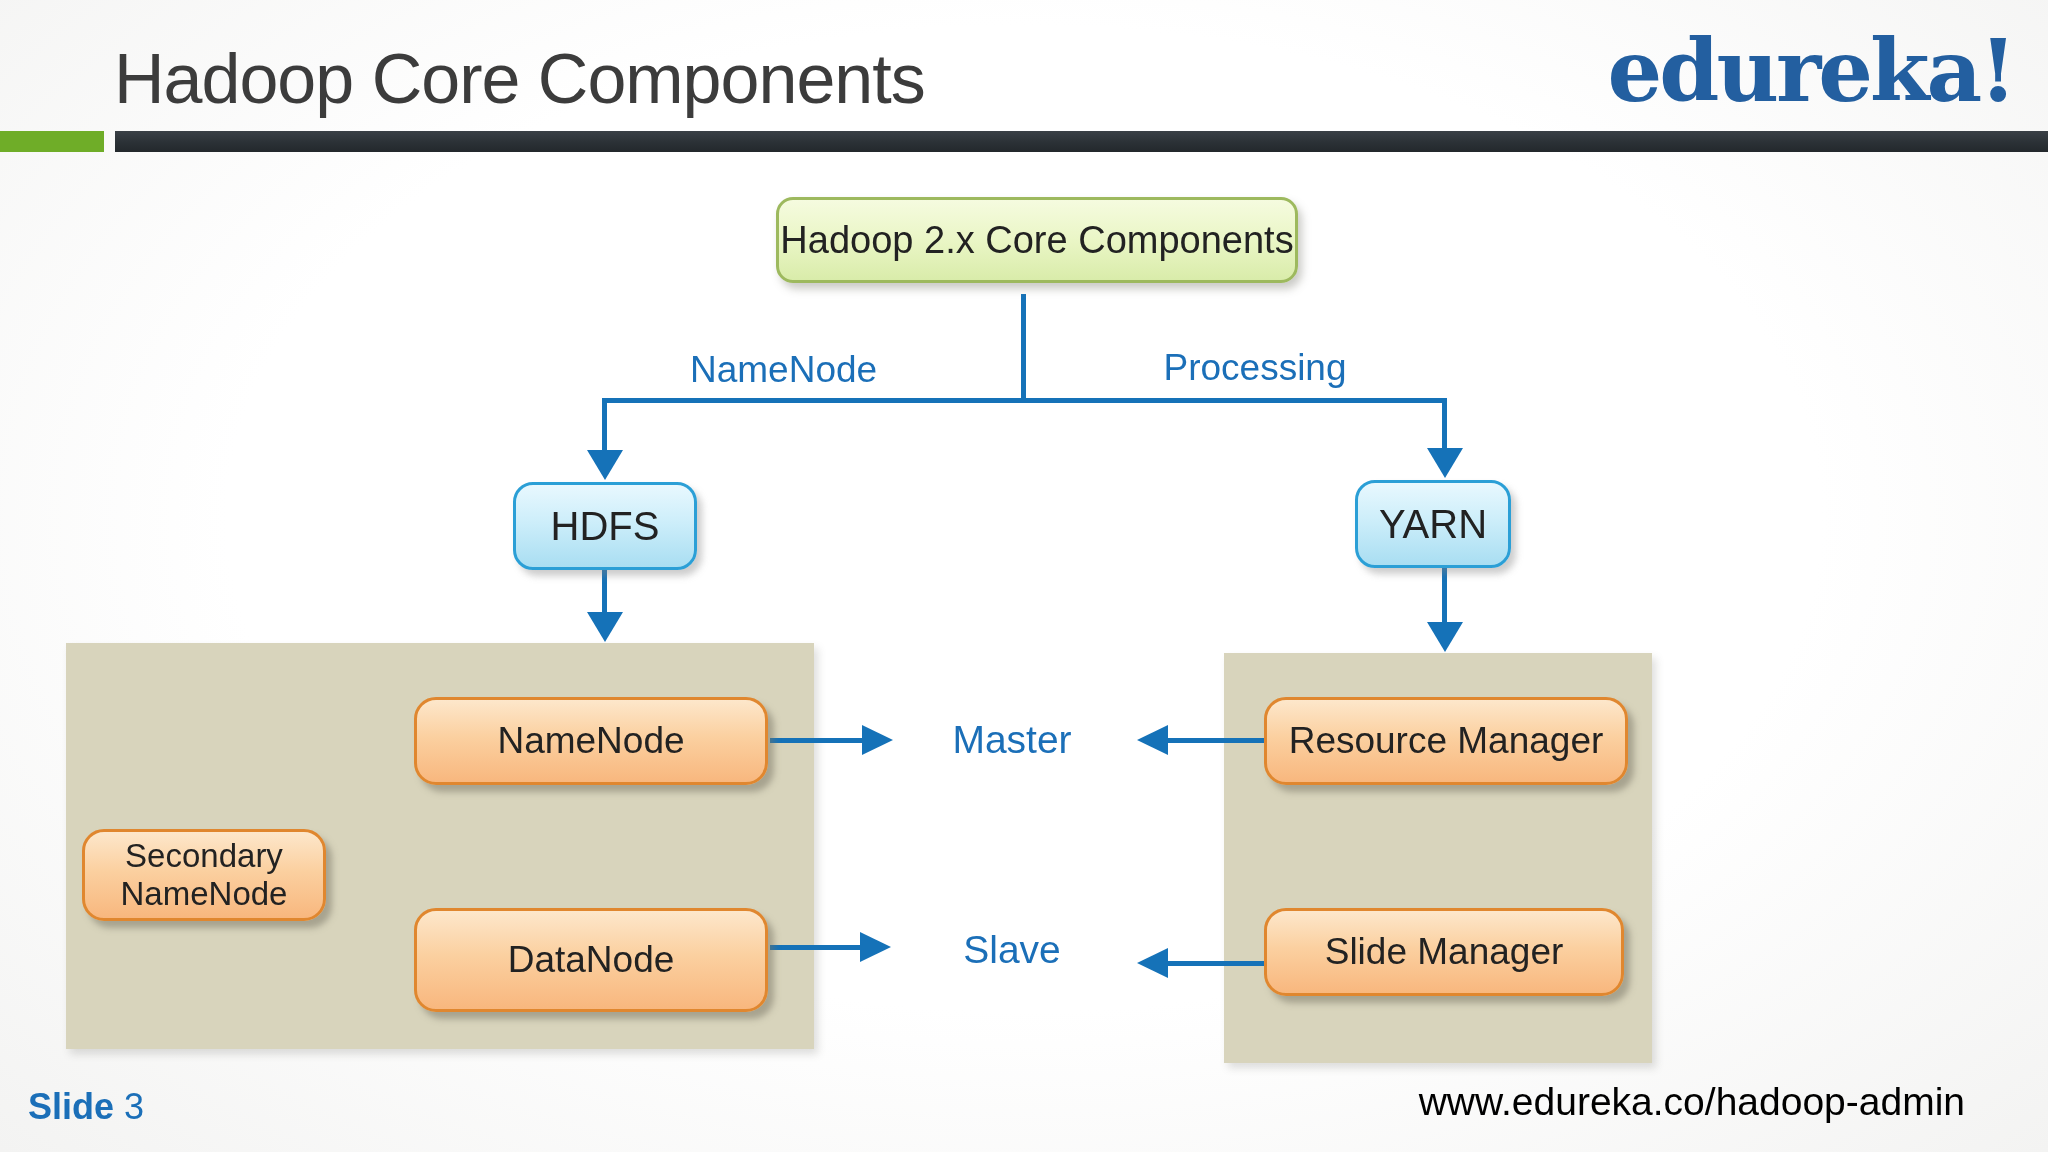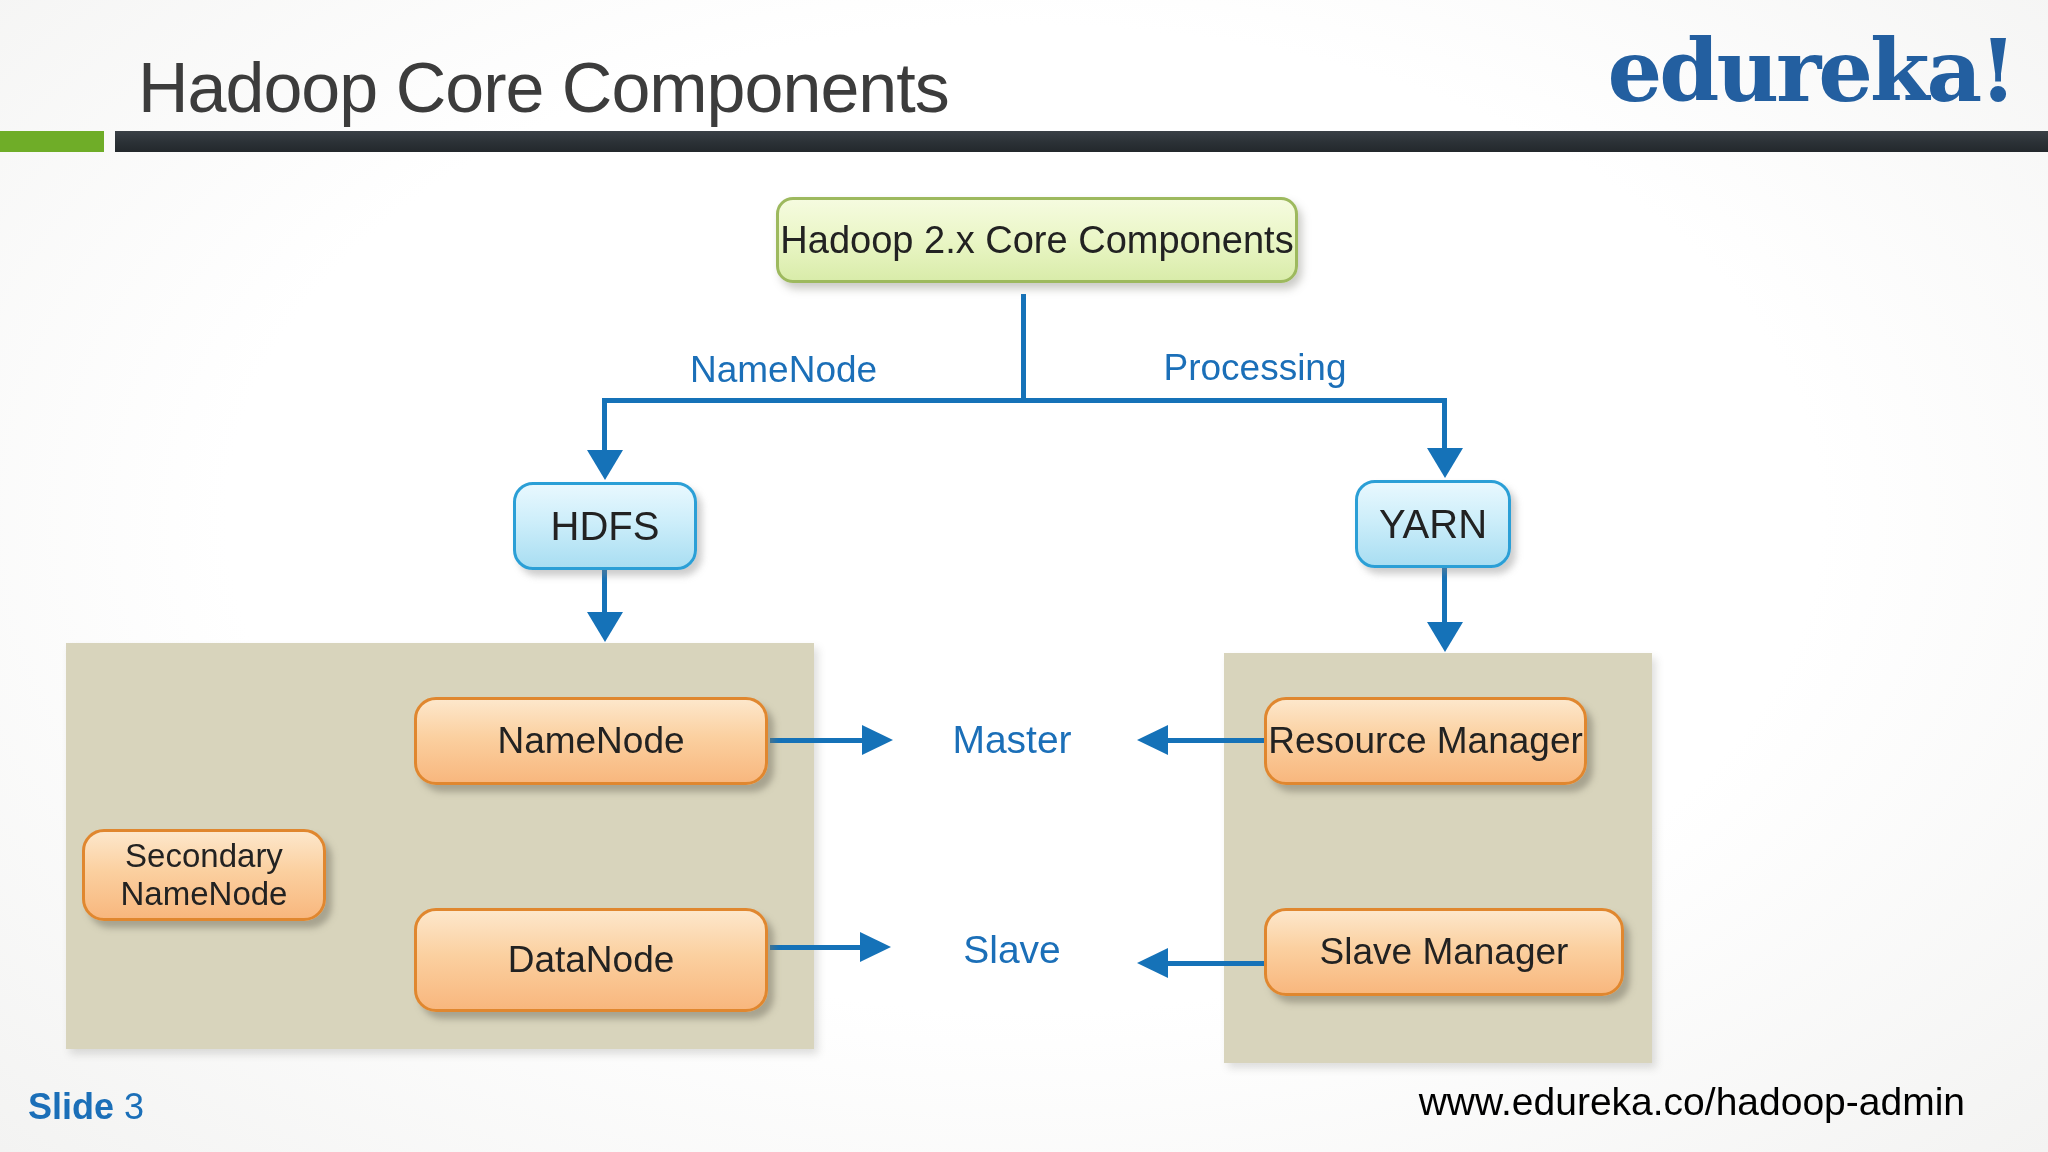--- a/index.html
+++ b/index.html
@@ -13,24 +13,23 @@
   body{
     font-family:"Liberation Sans", sans-serif;
     background:radial-gradient(ellipse at 50% 45%, #ffffff 55%, #f3f3f2 100%);
     position:relative;
     overflow:hidden;
   }
   .abs{position:absolute;}
 
   
   .title{
-    left:114px; top:48px;
+    left:114px; top:39px;
     font-size:70px; font-weight:400; letter-spacing:-1px;
     color:#3c3c3c;
-    margin-left:24px;
   }
   .logo{
     right:34px; top:20px;
     font-family:"DejaVu Serif", serif;
     font-weight:bold; font-size:86px; letter-spacing:-3px;
     color:var(--logo-blue);
   }
   .bar-green{ left:0; top:131px; width:104px; height:21px; background:#6fad28; }
   .bar-dark{ left:115px; top:131px; width:1933px; height:21px;
     background:linear-gradient(180deg,#3a4046 0%,#2b3136 55%,#23282c 100%); }
@@ -63,21 +62,21 @@
   .node-orange{
     font-size:37px; border-radius:22px;
     border:3px solid #e0872f;
     background:linear-gradient(180deg,#fde7cb 0%,#fbd0a0 45%,#f8b77e 100%);
     box-shadow:6px 7px 6px rgba(120,115,100,0.5);
   }
   .node-namenode { left:414px;  top:697px; width:354px; height:88px; }
   .node-datanode { left:414px;  top:908px; width:354px; height:104px; }
   .node-secondary{ left:82px;   top:829px; width:244px; height:92px;
                    font-size:33px; line-height:1.15; padding:0 18px; }
-  .node-rm       { left:1264px; top:697px; width:323px; height:88px; }
+  .node-rm       { left:1264px; top:697px; width:364px; height:88px; }
   .node-nm       { left:1264px; top:908px; width:360px; height:88px; }
 
   
   .lbl{ color:var(--label-blue); font-size:37px; text-align:center; }
   .lbl-storage   { left:690px;  top:349px; width:180px; }
   .lbl-processing{ left:1150px; top:347px; width:210px; }
   .lbl-master{ left:932px; top:718px; width:160px; font-size:39px; }
   .lbl-slave { left:932px; top:928px; width:160px; font-size:39px; }
 
   
@@ -139,18 +138,18 @@
 <div class="abs lbl lbl-master">Master</div>
 <div class="abs lbl lbl-slave">Slave</div>
 
 <div class="abs node node-root">Hadoop 2.x Core Components</div>
 <div class="abs node node-blue node-hdfs">HDFS</div>
 <div class="abs node node-blue node-yarn">YARN</div>
 <div class="abs node node-orange node-namenode">NameNode</div>
 <div class="abs node node-orange node-secondary">Secondary NameNode</div>
 <div class="abs node node-orange node-datanode">DataNode</div>
 <div class="abs node node-orange node-rm">Resource Manager</div>
-<div class="abs node node-orange node-nm">Slave Manager</div>
+<div class="abs node node-orange node-nm">Slide Manager</div>
 
 <div class="abs slide-num">
   <b>Slide</b>&nbsp;<span>3</span>
 </div>
 <a class="abs footer-url">www.edureka.co/hadoop-admin</a>
 
 </body></html>

